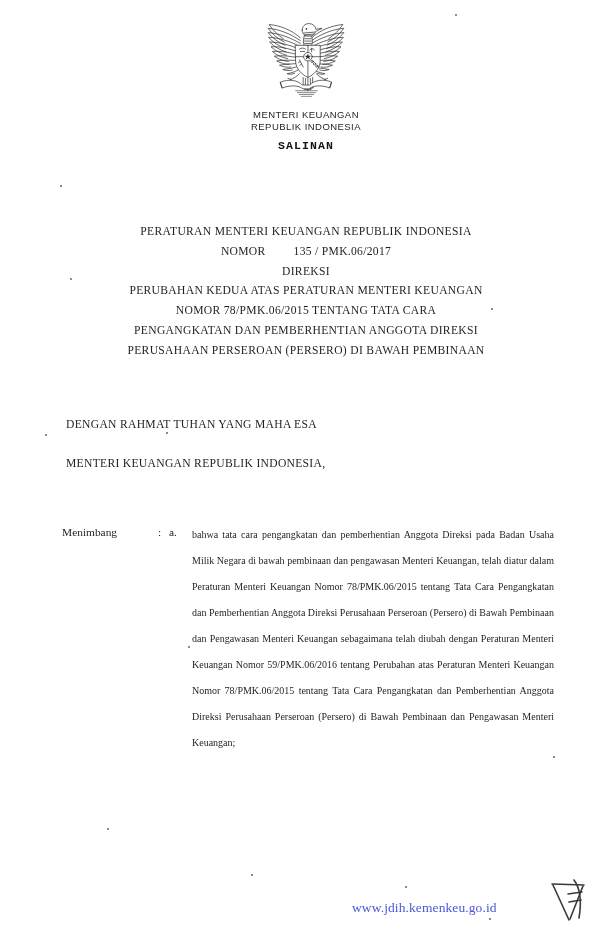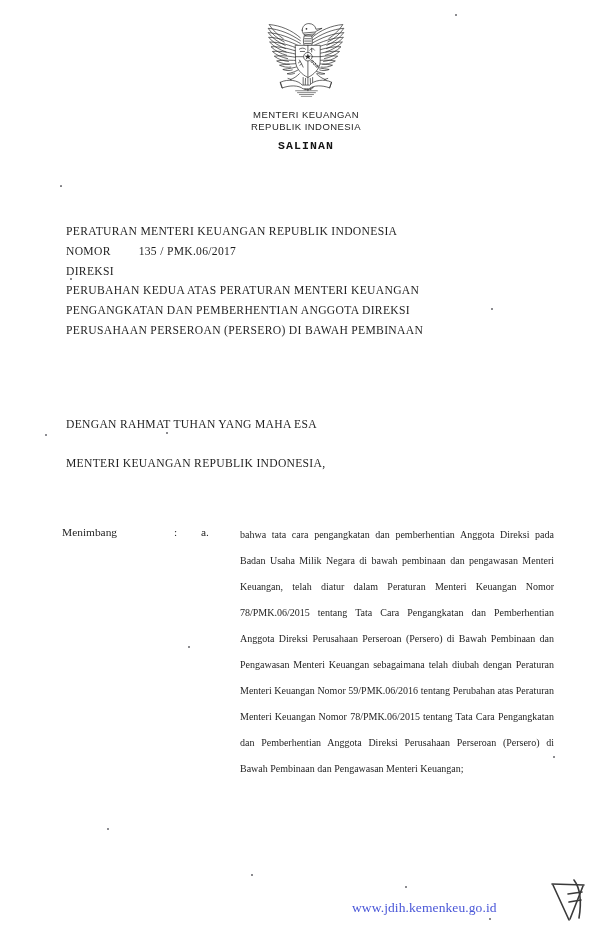--- a/index.html
+++ b/index.html
@@ -49,20 +49,21 @@
     letter-spacing: 1.1px;
     color: #141414;
   }
 
   
   .title-block {
     position: absolute;
     top: 222px;
     left: 66px;
     width: 480px;
+    text-align: center;
   }
   .title-line {
     font-size: 11.6px;
     letter-spacing: 0.32px;
     line-height: 19.8px;
     color: #1f1f1f;
     white-space: pre;
   }
   .title-line.nomor-line {
     letter-spacing: 0.3px;
@@ -85,21 +86,20 @@
   .inv-spacer { height: 19px; }
 
   
   .considering {
     position: absolute;
     top: 522px;
     left: 62px;
     width: 492px;
     display: flex;
     align-items: flex-start;
-    gap: 16px;
   }
   .cons-label {
     width: 96px;
     flex: 0 0 96px;
     font-size: 11.4px;
     line-height: 21.2px;
     color: #1f1f1f;
     white-space: nowrap;
   }
   .cons-colon {
@@ -246,20 +246,21 @@
       <div class="ministry-line">REPUBLIK INDONESIA</div>
     </div>
     <div class="salinan">SALINAN</div>
   </div>
 
   <div class="title-block">
     <div class="title-line">PERATURAN MENTERI KEUANGAN REPUBLIK INDONESIA</div>
     <div class="title-line nomor-line"><span>NOMOR</span><span style="display:inline-block;width:28px;"></span><span>135 / PMK.06/2017</span></div>
     <div class="title-line">DIREKSI</div>
     <div class="title-line">PERUBAHAN KEDUA ATAS PERATURAN MENTERI KEUANGAN</div>
+    <div class="title-line">NOMOR 78/PMK.06/2015 TENTANG TATA CARA</div>
     <div class="title-line">PENGANGKATAN DAN PEMBERHENTIAN ANGGOTA DIREKSI</div>
     <div class="title-line">PERUSAHAAN PERSEROAN (PERSERO) DI BAWAH PEMBINAAN</div>
   </div>
 
   <div class="invocation">
     <div class="inv-line">DENGAN RAHMAT TUHAN YANG MAHA ESA</div>
     <div class="inv-spacer"></div>
     <div class="inv-line">MENTERI KEUANGAN REPUBLIK INDONESIA,</div>
   </div>
 

